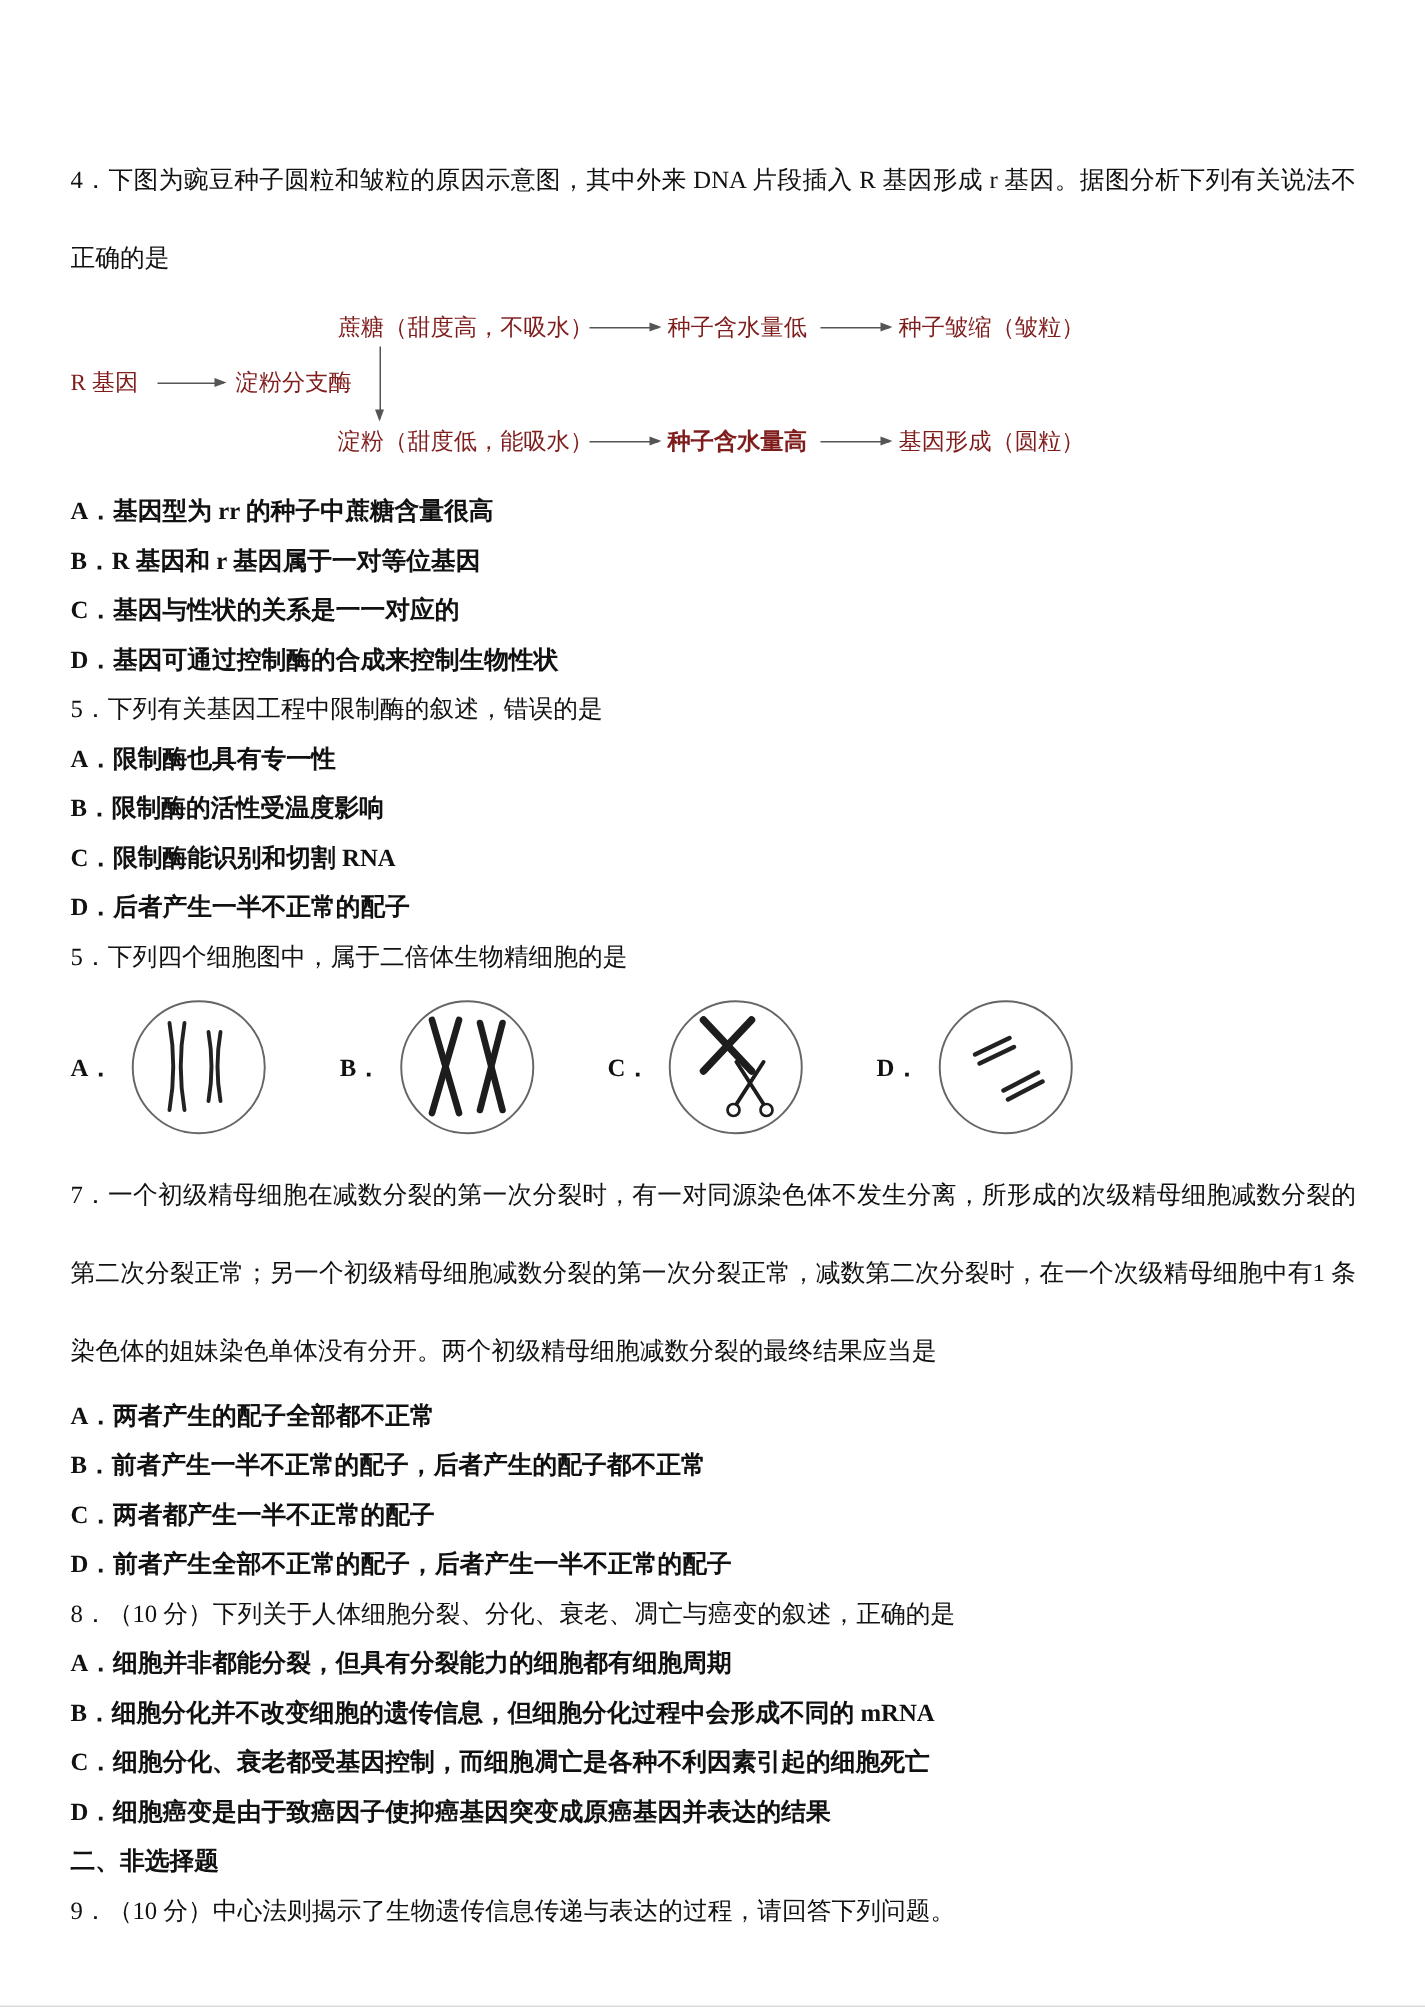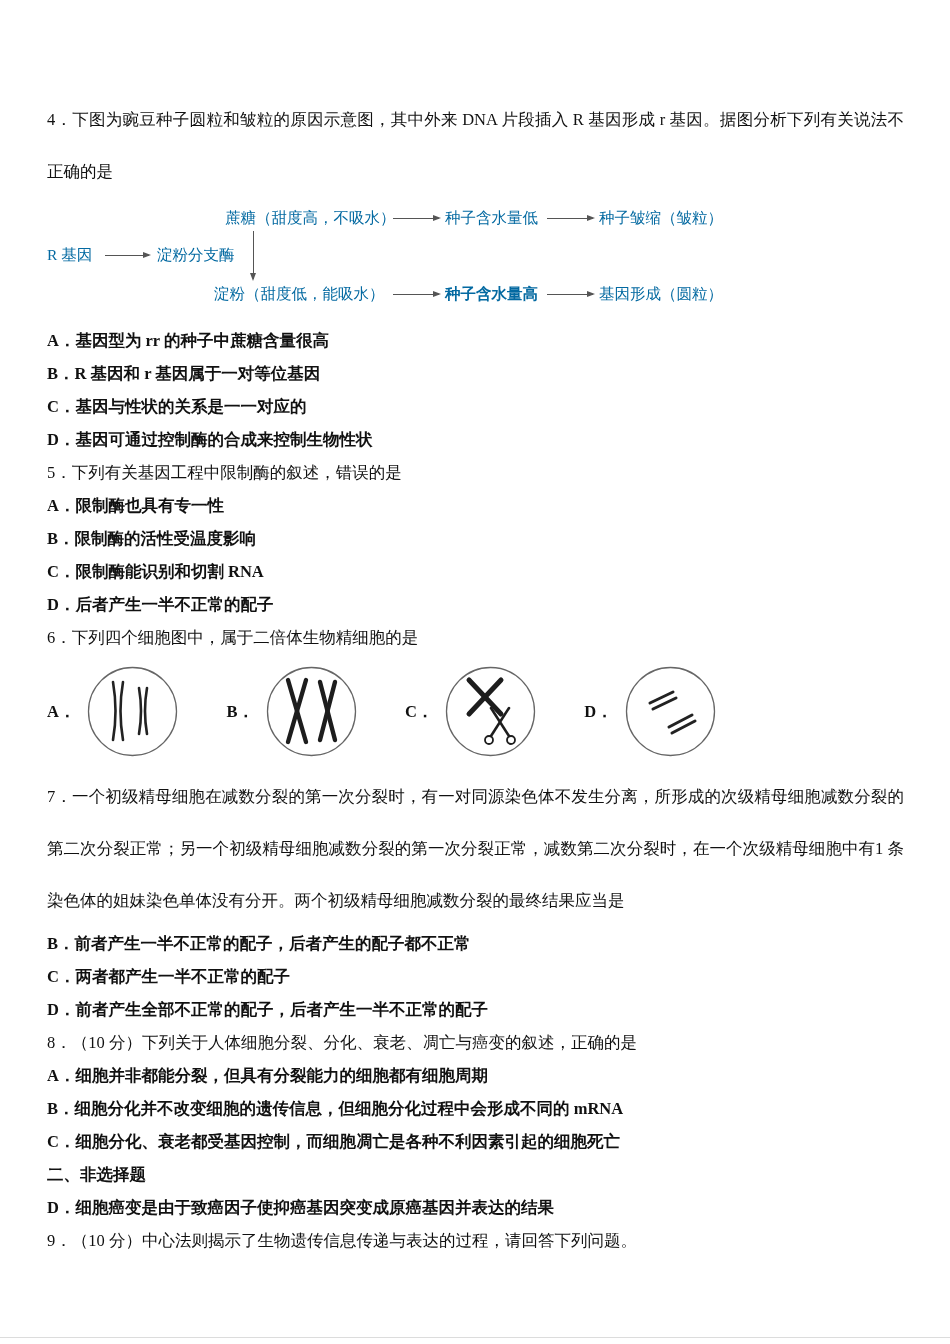--- a/index.html
+++ b/index.html
@@ -17,21 +17,21 @@
   .stem-wrap { line-height: 52px; text-align: justify; }
   .line { line-height: 33px; }
   .bold { font-weight: bold; }
 
   
   .diagram {
     position: relative;
     height: 104px;
     margin: 10px 0 12px 0;
     font-size: 15.5px;
-    color: #0369a1;
+    color: #7f1d1d;
   }
   .dlabel { position: absolute; white-space: nowrap; }
   .arr { position: absolute; height: 0; border-top: 1.4px solid #555; }
   .arr::after {
     content: ''; position: absolute; right: -2px; top: -4.4px;
     width: 0; height: 0;
     border-left: 8px solid #555;
     border-top: 3.5px solid transparent;
     border-bottom: 3.5px solid transparent;
   }
@@ -69,39 +69,39 @@
     <span class="arr" style="left:346px; top:10px; width:46px;"></span>
     <span class="dlabel" style="left:398px; top:0;">种子含水量低</span>
     <span class="arr" style="left:500px; top:10px; width:46px;"></span>
     <span class="dlabel" style="left:552px; top:0;">种子皱缩（皱粒）</span>
 
     <span class="dlabel" style="left:0; top:37px;text-align:right;">R 基因</span>
     <span class="arr" style="left:58px; top:47px; width:44px;"></span>
     <span class="dlabel" style="left:110px; top:37px;">淀粉分支酶</span>
     <span class="varr" style="left:206px; top:23px; height:48px;"></span>
 
-    <span class="dlabel" style="left:167px; top:76px;">淀粉（甜度低，能吸水）</span>
+    <span class="dlabel" style="left:178px; top:76px;">淀粉（甜度低，能吸水）</span>
     <span class="arr" style="left:346px; top:86px; width:46px;"></span>
     <span class="dlabel" style="left:398px; top:76px;font-weight:bold;">种子含水量高</span>
     <span class="arr" style="left:500px; top:86px; width:46px;"></span>
     <span class="dlabel" style="left:552px; top:76px;">基因形成（圆粒）</span>
   </div>
 
   <p class="line bold">A．基因型为 rr 的种子中蔗糖含量很高</p>
   <p class="line bold">B．R 基因和 r 基因属于一对等位基因</p>
   <p class="line bold">C．基因与性状的关系是一一对应的</p>
   <p class="line bold">D．基因可通过控制酶的合成来控制生物性状</p>
 
   <p class="line">5．下列有关基因工程中限制酶的叙述，错误的是</p>
   <p class="line bold">A．限制酶也具有专一性</p>
   <p class="line bold">B．限制酶的活性受温度影响</p>
   <p class="line bold">C．限制酶能识别和切割 RNA</p>
   <p class="line bold">D．后者产生一半不正常的配子</p>
 
-  <p class="line">6．下列四个细胞图中，属于二倍体生物精细胞的是</p>
+  <p class="line">5．下列四个细胞图中，属于二倍体生物精细胞的是</p>
 
   <div class="cells">
     <div class="cell">
       <span class="clabel">A．</span>
       <svg width="95" height="95" viewBox="0 0 95 95">
         <circle cx="47.5" cy="47.5" r="44" fill="none" stroke="#666" stroke-width="1.3"></circle>
         <g fill="none" stroke="#222" stroke-width="2.6" stroke-linecap="round">
           <path d="M28 18 Q33 47 28 76"></path>
           <path d="M38 18 Q33 47 38 76"></path>
           <path d="M54 24 Q58 47 54 70"></path>
@@ -143,29 +143,30 @@
           <path d="M27 39 L50 28"></path>
           <path d="M30 45 L53 34"></path>
           <path d="M46 63 L69 51"></path>
           <path d="M49 69 L72 57"></path>
         </g>
       </svg>
     </div>
   </div>
 
   <p class="stem-wrap">7．一个初级精母细胞在减数分裂的第一次分裂时，有一对同源染色体不发生分离，所形成的次级精母细胞减数分裂的第二次分裂正常；另一个初级精母细胞减数分裂的第一次分裂正常，减数第二次分裂时，在一个次级精母细胞中有1 条染色体的姐妹染色单体没有分开。两个初级精母细胞减数分裂的最终结果应当是</p>
+  <p class="line bold">A．两者产生的配子全部都不正常</p>
   <p class="line bold">B．前者产生一半不正常的配子，后者产生的配子都不正常</p>
   <p class="line bold">C．两者都产生一半不正常的配子</p>
   <p class="line bold">D．前者产生全部不正常的配子，后者产生一半不正常的配子</p>
 
   <p class="line">8．（10 分）下列关于人体细胞分裂、分化、衰老、凋亡与癌变的叙述，正确的是</p>
   <p class="line bold">A．细胞并非都能分裂，但具有分裂能力的细胞都有细胞周期</p>
   <p class="line bold">B．细胞分化并不改变细胞的遗传信息，但细胞分化过程中会形成不同的 mRNA</p>
   <p class="line bold">C．细胞分化、衰老都受基因控制，而细胞凋亡是各种不利因素引起的细胞死亡</p>
+  <p class="line bold">D．细胞癌变是由于致癌因子使抑癌基因突变成原癌基因并表达的结果</p>
+
   <p class="line bold">二、非选择题</p>
-
-  <p class="line bold">D．细胞癌变是由于致癌因子使抑癌基因突变成原癌基因并表达的结果</p>
 
   <p class="line">9．（10 分）中心法则揭示了生物遗传信息传递与表达的过程，请回答下列问题。</p>
 
 </div>
 
 <div class="page-edge"></div>
 
 </body></html>

